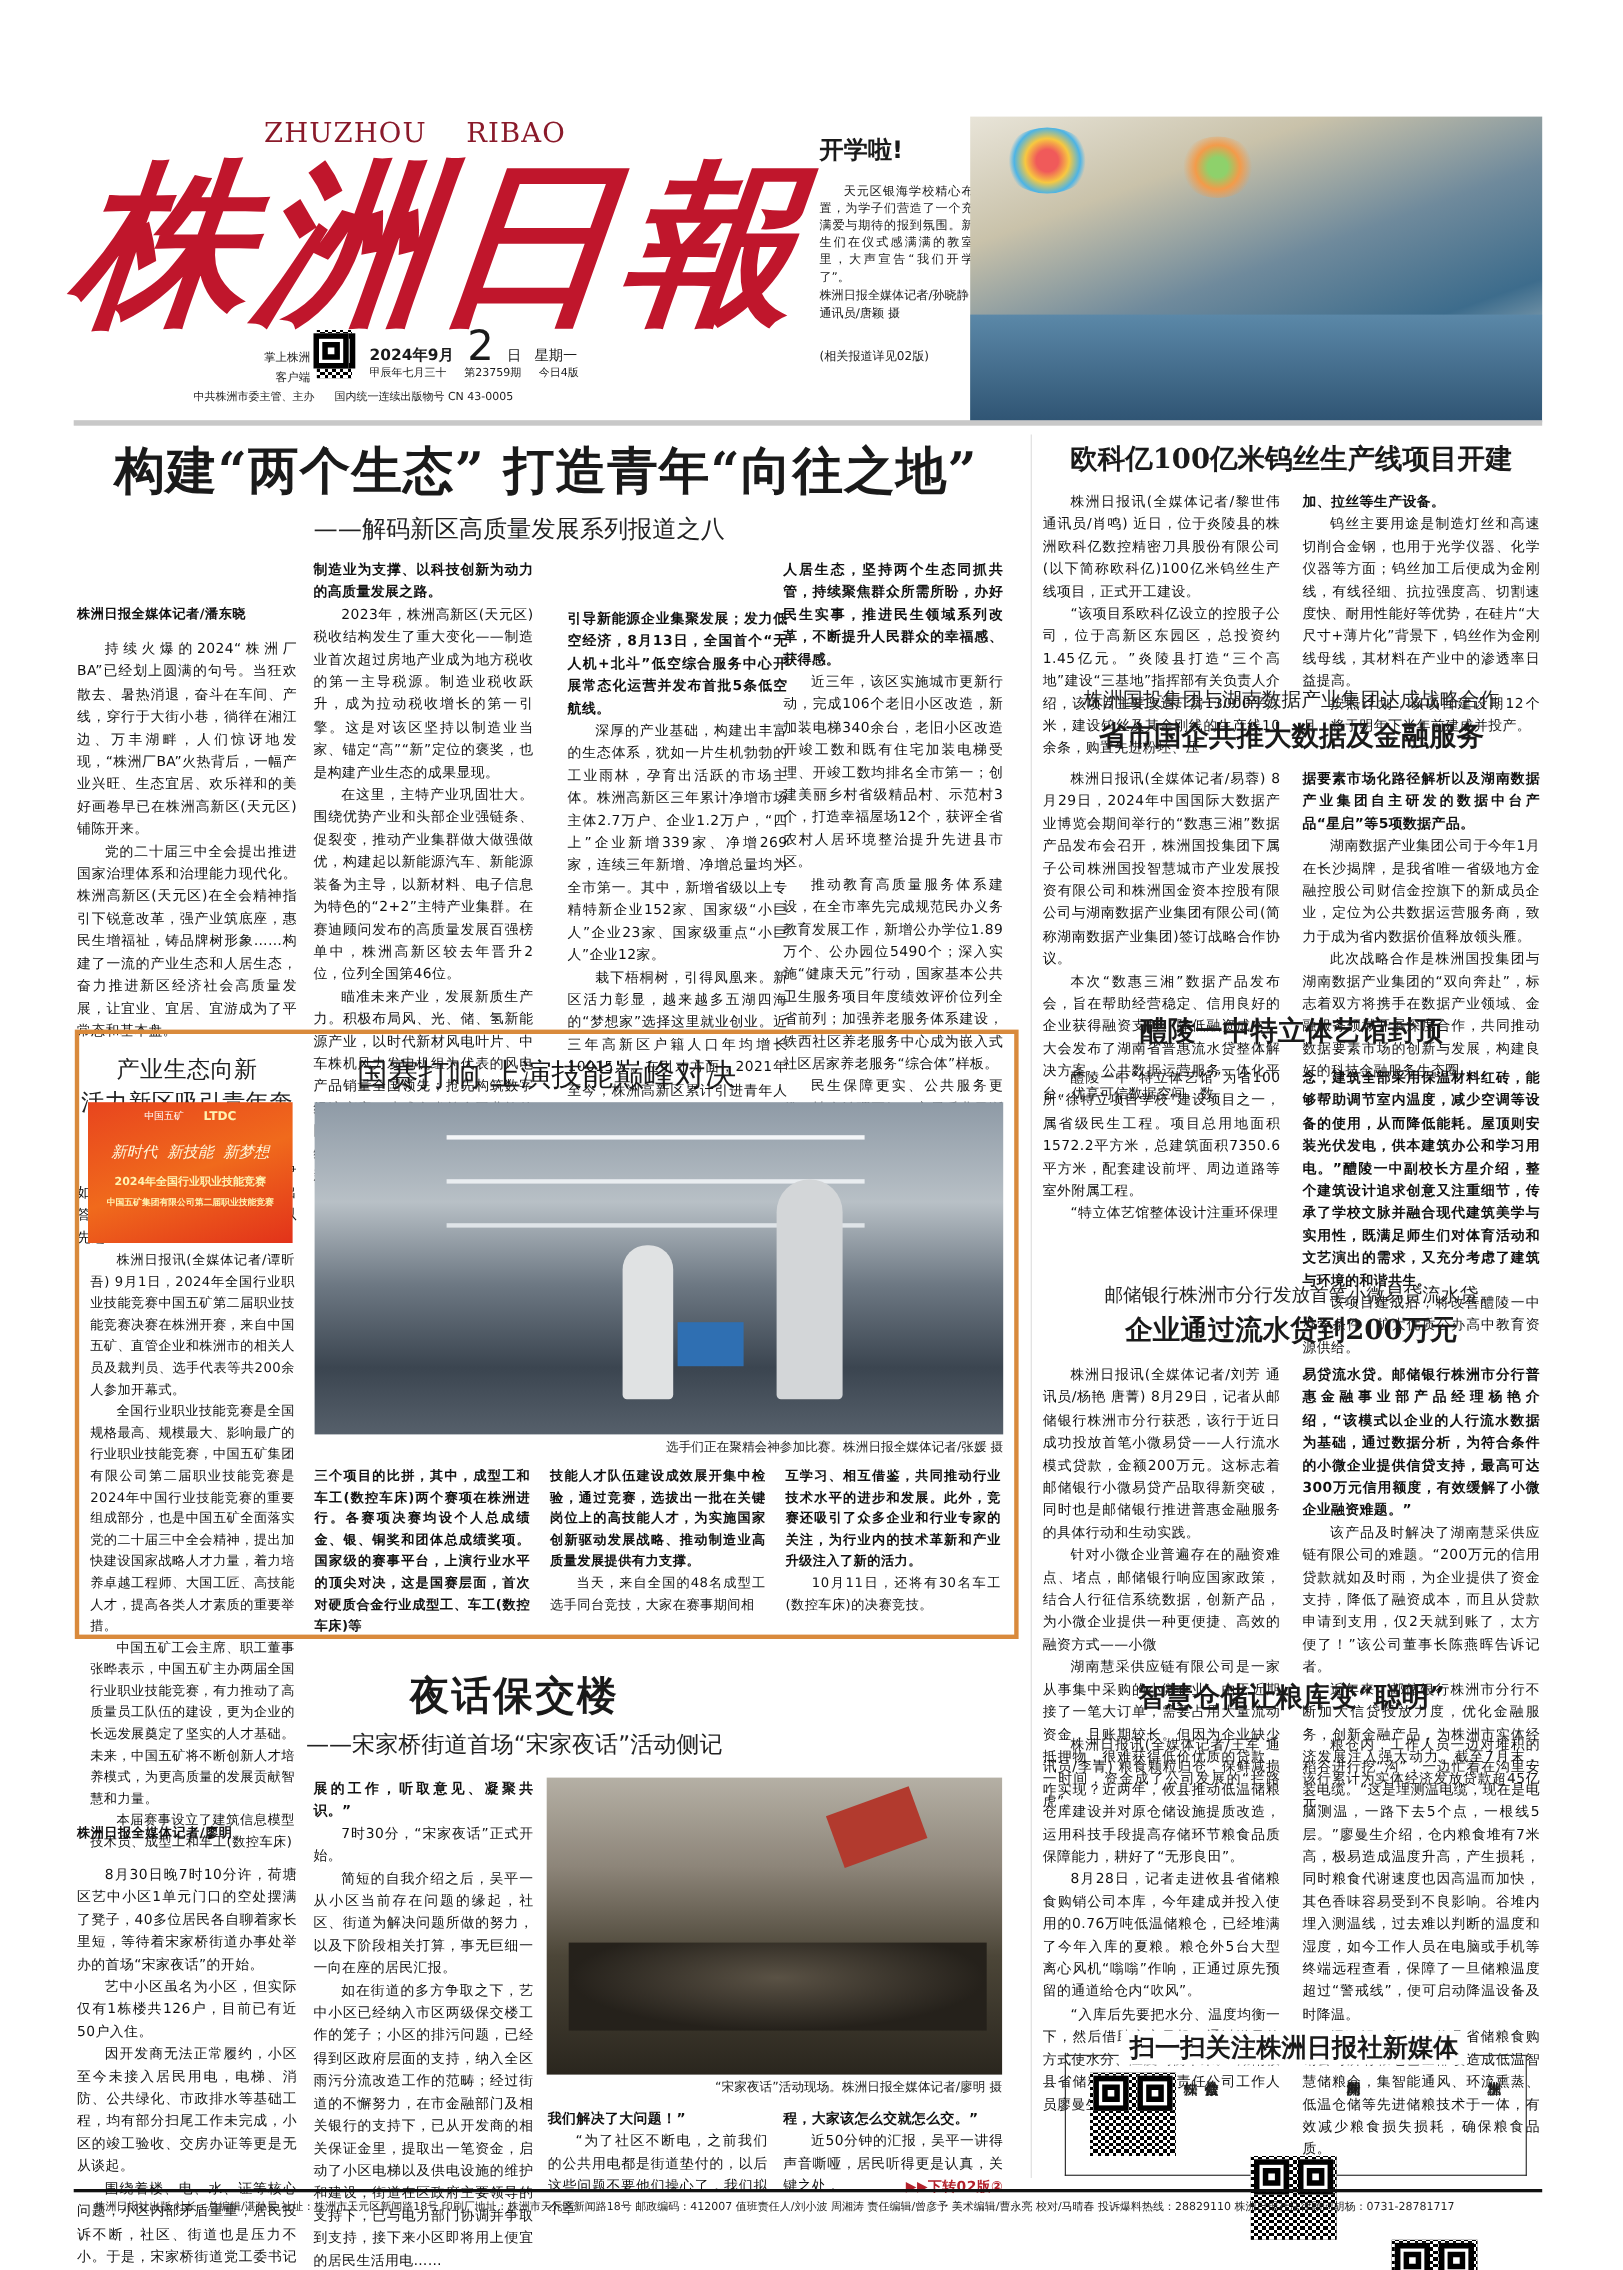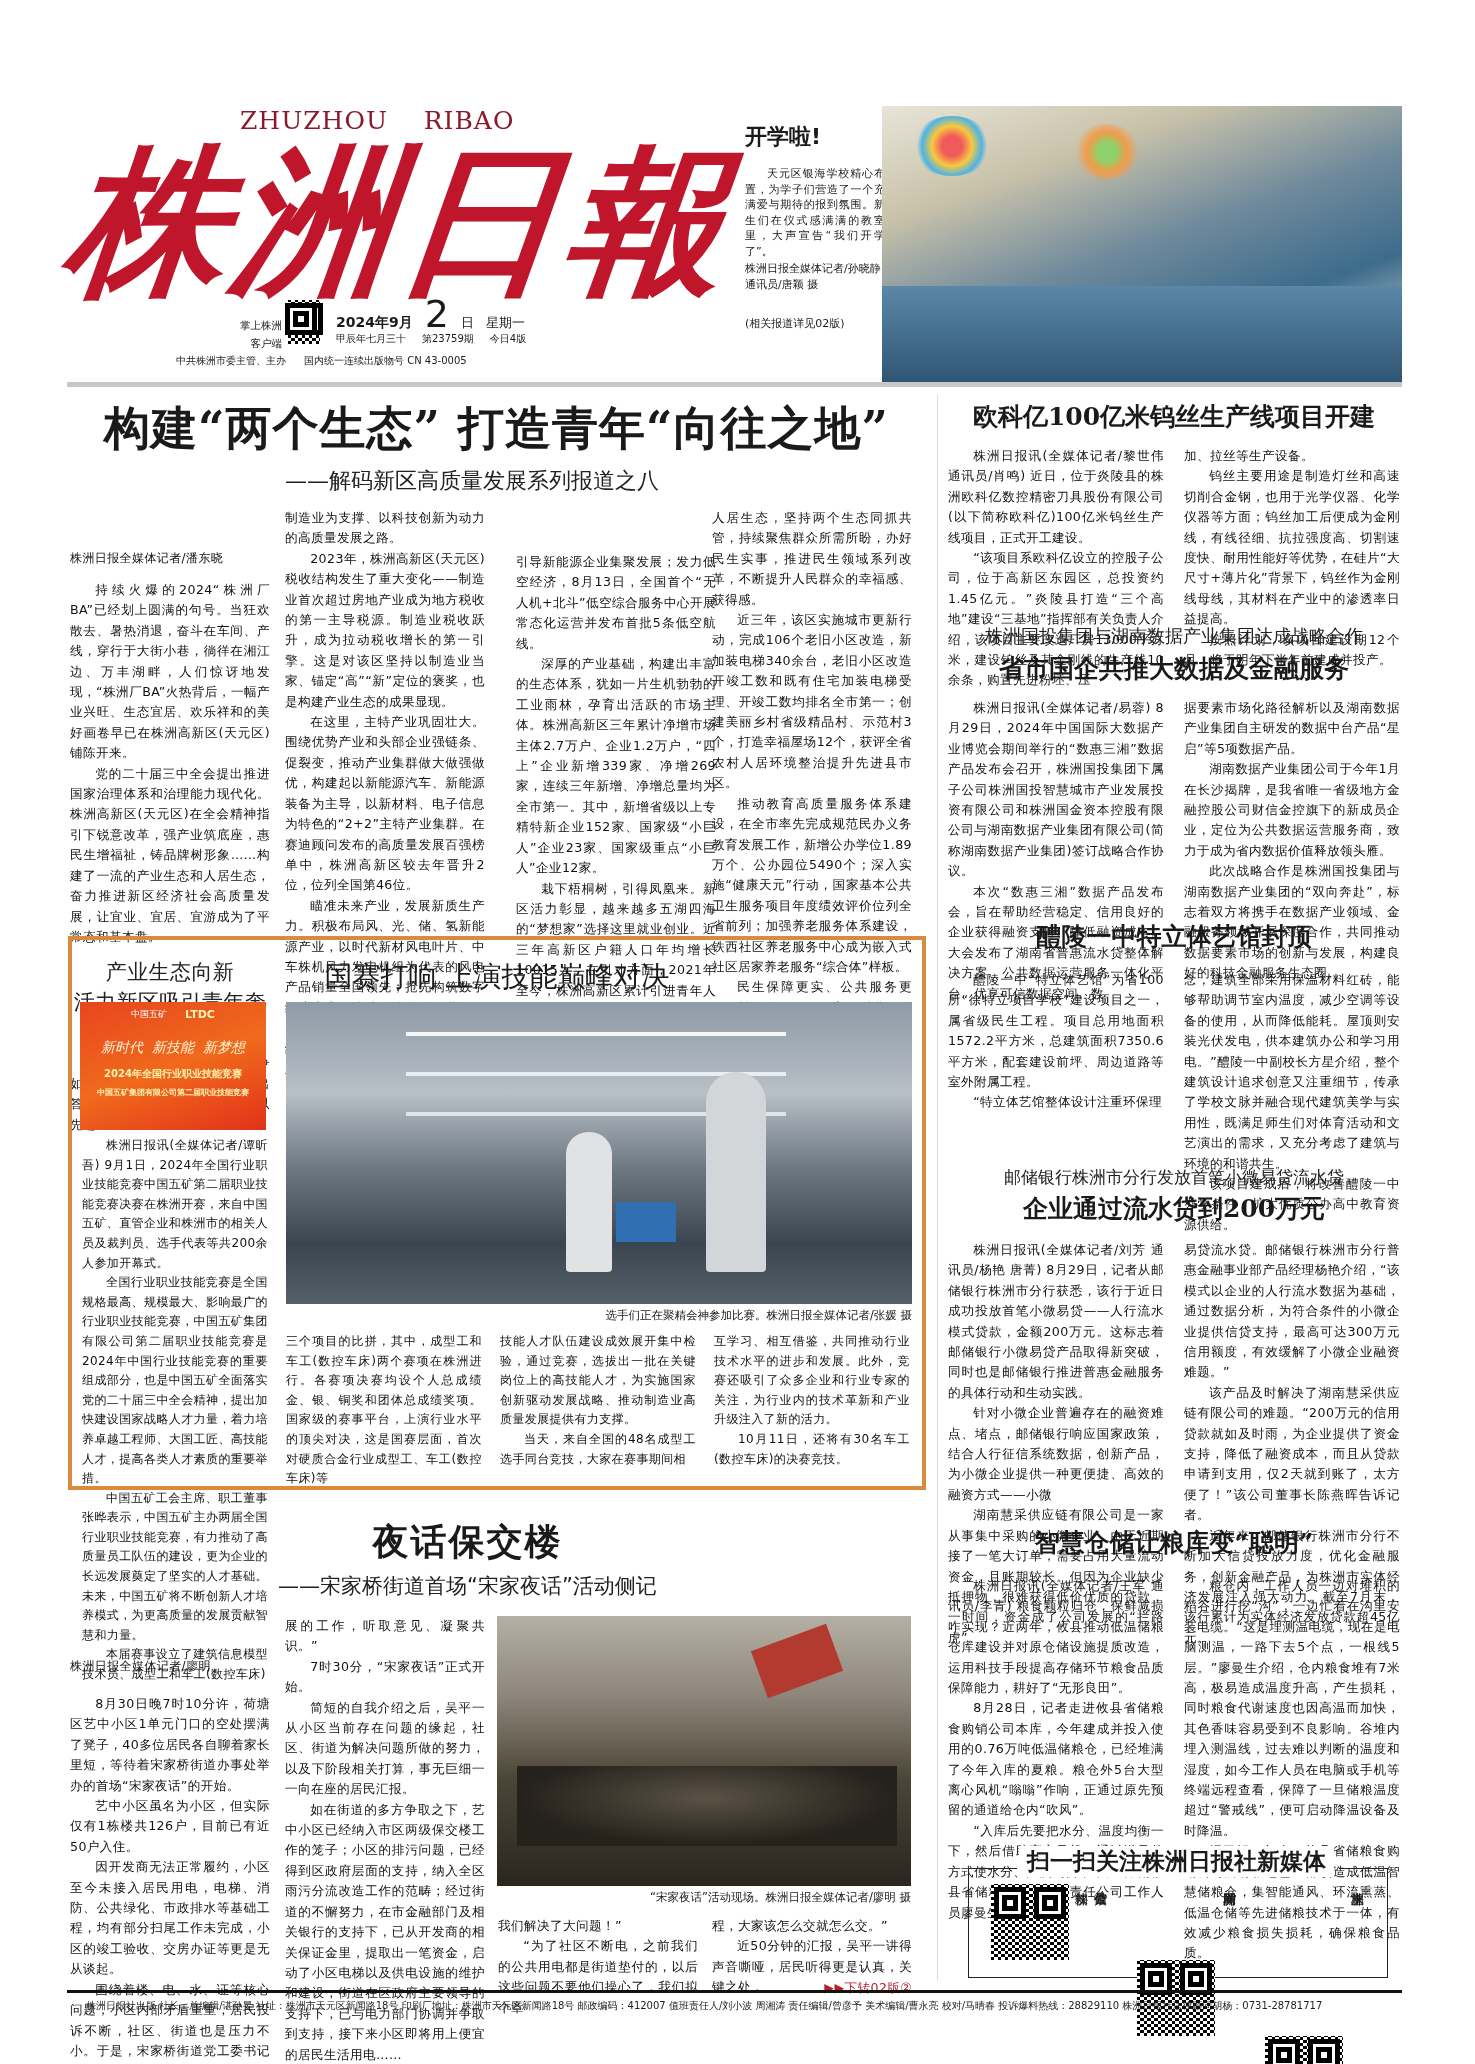--- a/index.html
+++ b/index.html
@@ -1,21 +1,21 @@
 <!DOCTYPE html>
 <html><head>
 <meta charset="utf-8">
 <style>
   *{box-sizing:border-box;margin:0;padding:0;}
   html,body{width:1475px;height:2064px;background:#fff;overflow:hidden;}
   body{font-family:"DejaVu Sans","Liberation Sans",sans-serif;color:#1a1a1a;position:relative;}
   .abs{position:absolute;}
   .col-text{font-size:12.6px;line-height:20.4px;text-align:justify;color:#111;letter-spacing:0.4px;}
   .col-text p{text-indent:2em;}
-  .col-text p.noindent{text-indent:0;}
+  .col-text p.noindent{text-indent:0;font-weight:bold;}
   .byline{font-size:12px;line-height:20px;color:#111;margin-top:40px;}
   .serif{font-family:"DejaVu Serif","Liberation Serif",serif;}
   .subhead{font-size:21px;line-height:30px;text-align:center;color:#222;margin:10px 0 6px;font-weight:300;}
   .turn{color:#b3212b;}
   .photo{background:linear-gradient(135deg,#4a5a6a,#8a98a4 40%,#5a6570 70%,#2d3640);overflow:hidden;}
   .qr{background:
       repeating-linear-gradient(0deg,#000 0 3px,#fff 3px 6px),
       repeating-linear-gradient(90deg,#000 0 3px,#fff 3px 7px);
       background-blend-mode:difference;position:relative;}
   .qr::before,.qr::after{content:"";position:absolute;width:22px;height:22px;border:5px solid #000;background:#fff;box-shadow:inset 0 0 0 3px #fff,inset 0 0 0 8px #000;}

